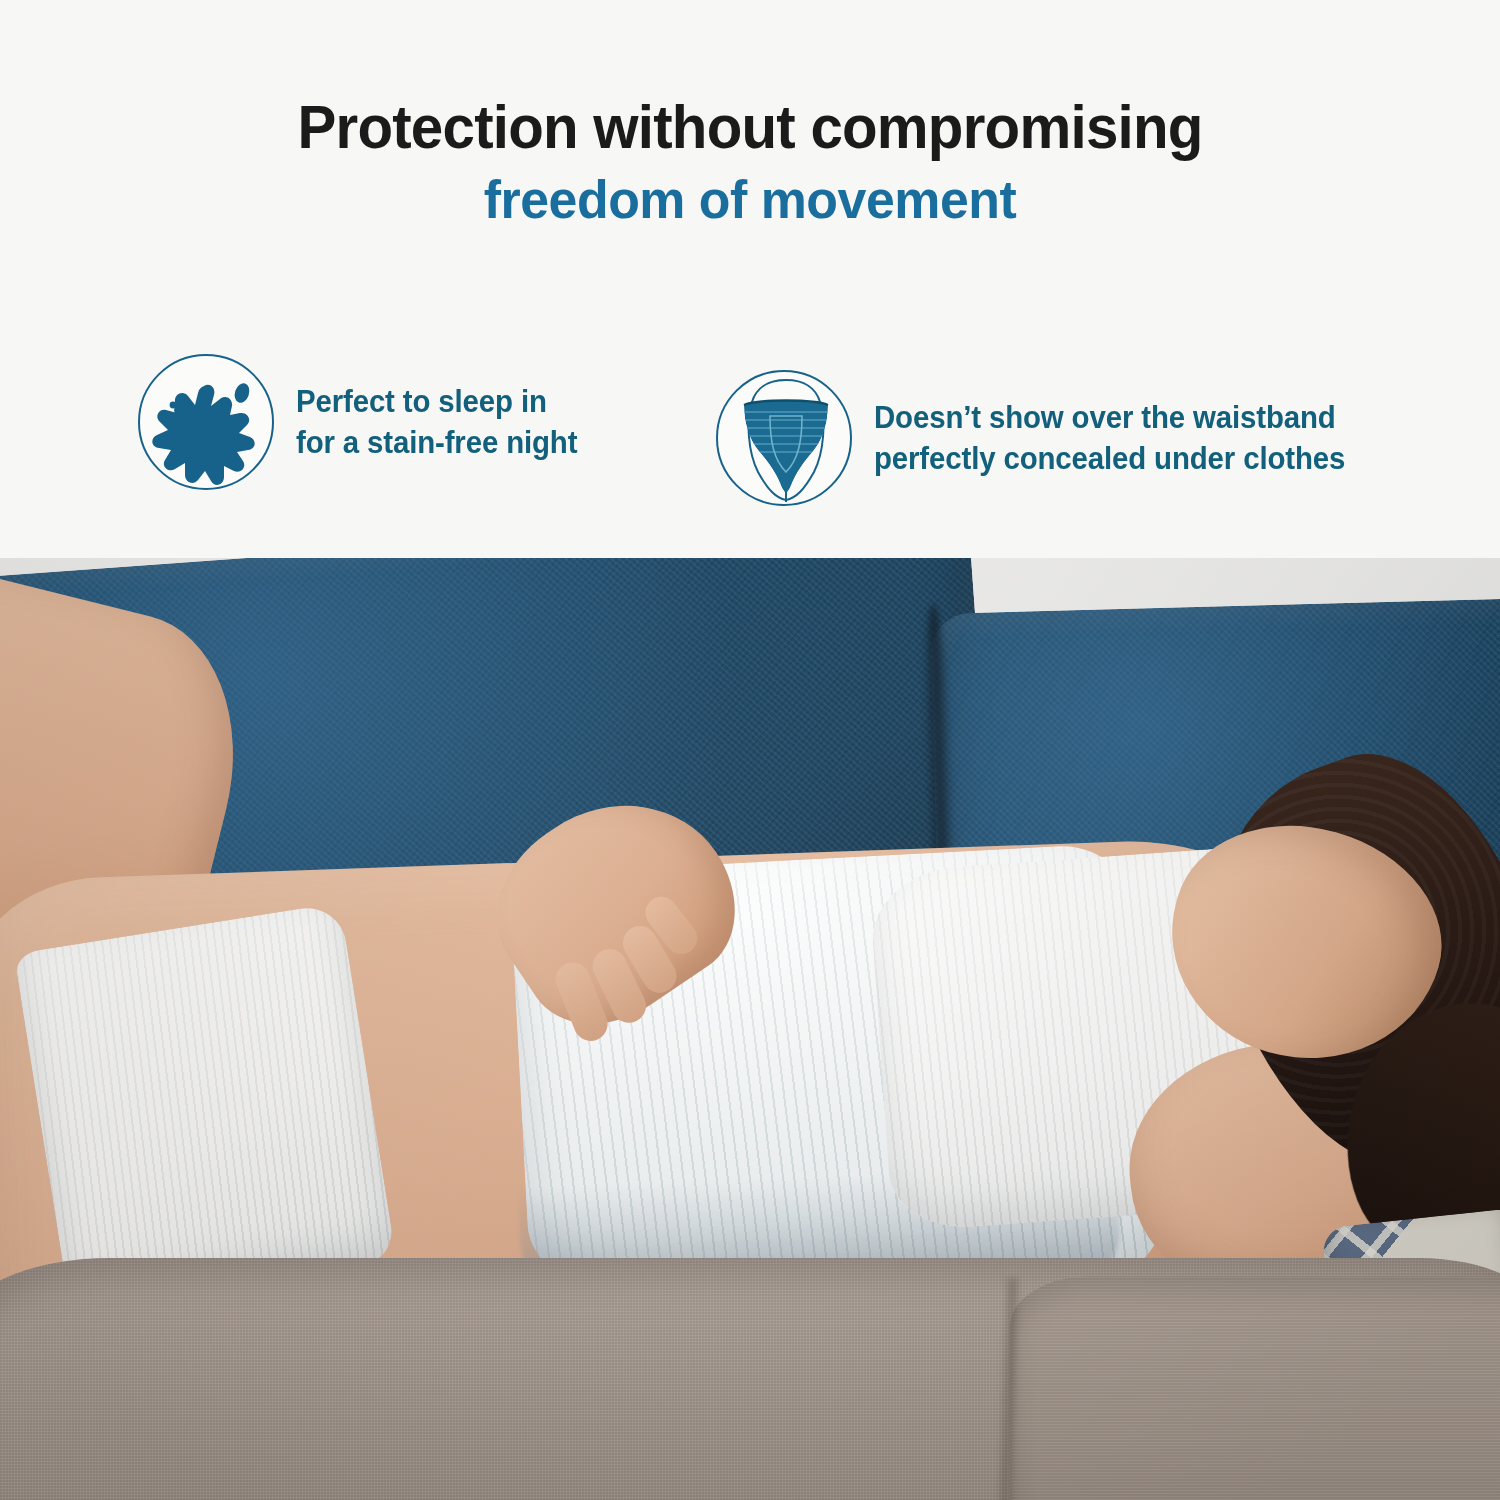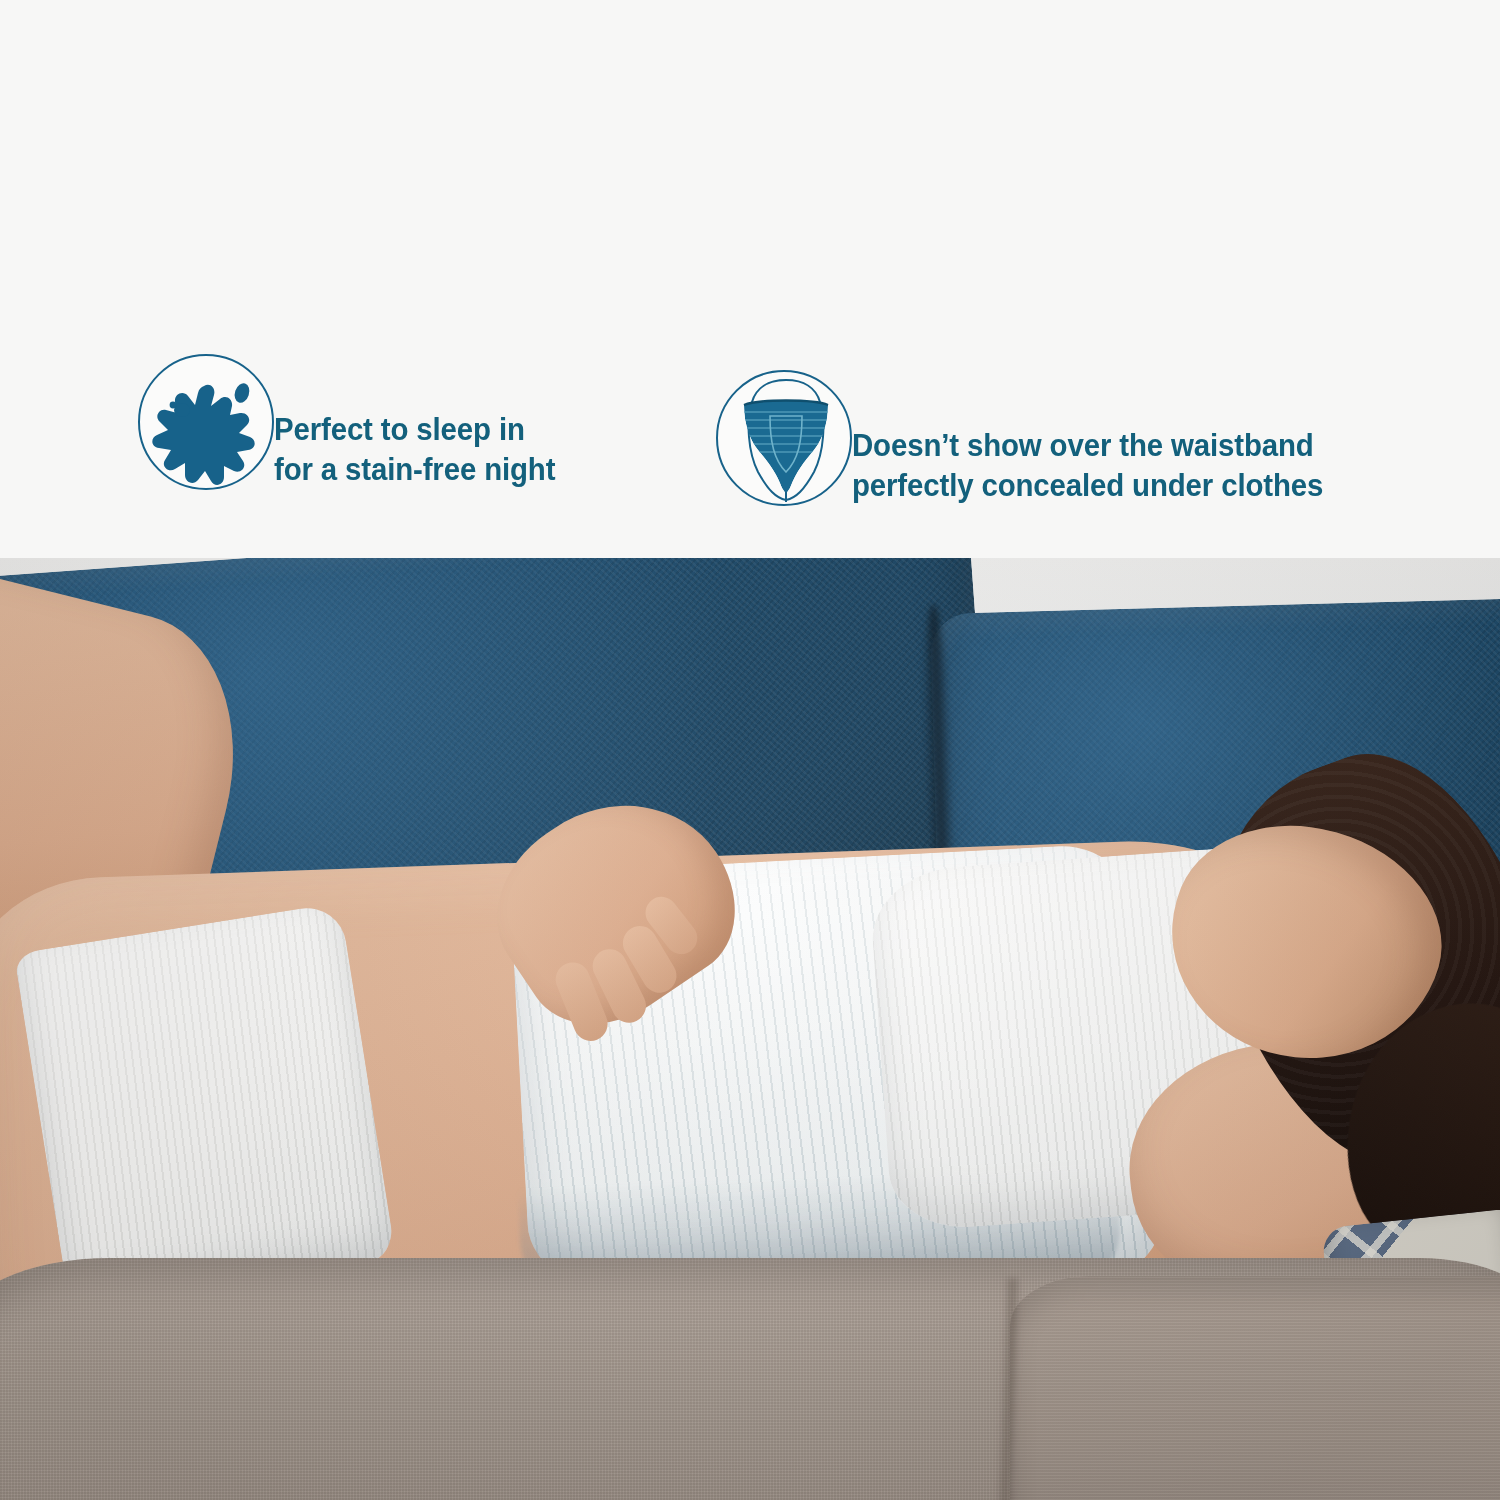--- a/index.html
+++ b/index.html
@@ -44,21 +44,22 @@
 
   
   .features {
     position:absolute;
     top:352px; left:0; width:1500px;
     height:145px;
   }
   .feature {
     position:absolute;
     display:flex;
-    align-items:flex-end;
+    align-items:center;
+    gap:22px;
   }
   .feature-1 { left:138px; top:2px; }
   .feature-2 { left:716px; top:18px; }
 
   .icon-circle {
     position:relative;
     width:136px; height:136px;
     flex:0 0 136px;
     border:2.5px solid #17628a;
     border-radius:50%;
@@ -298,20 +299,24 @@
     position:absolute; inset:0;
     background:radial-gradient(ellipse at 50% 38%, rgba(255,255,255,.05), rgba(30,25,20,.10) 85%);
     pointer-events:none;
   }
 </style>
 </head>
 <body>
 
 <div id="page">
 
+  <div class="headline-block">
+    <span class="headline-line1">Protection without compromising</span>
+    <span class="headline-line2">freedom of movement</span>
+  </div>
 
   <div class="features">
 
     <div class="feature feature-1">
       <div class="icon-circle">
         <svg viewBox="0 0 136 136" aria-hidden="true">
           <g fill="#17628a">
             <path d="M64 30 c6 -4 12 2 10 9 l-3 11 9 -7 c6 -5 13 0 12 7 l-2 9 10 -2
                      c8 -1 12 7 7 12 l-8 8 11 4 c7 3 6 12 -2 13 l-11 2 6 9
                      c4 6 -2 13 -9 10 l-10 -5 0 11 c0 8 -9 11 -13 4 l-6 -10 -7 9

